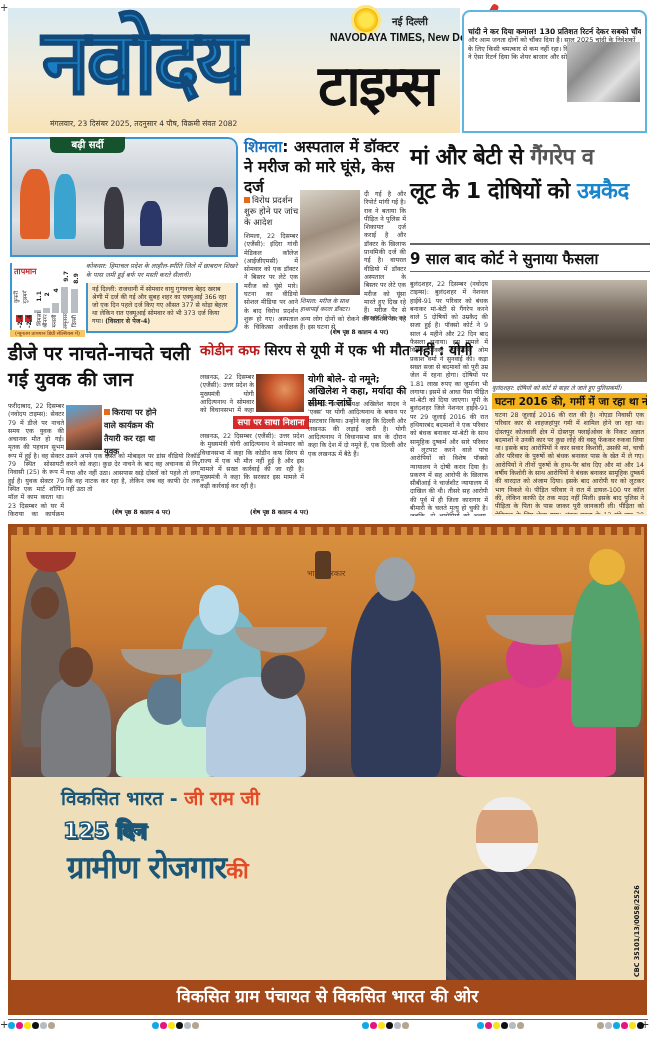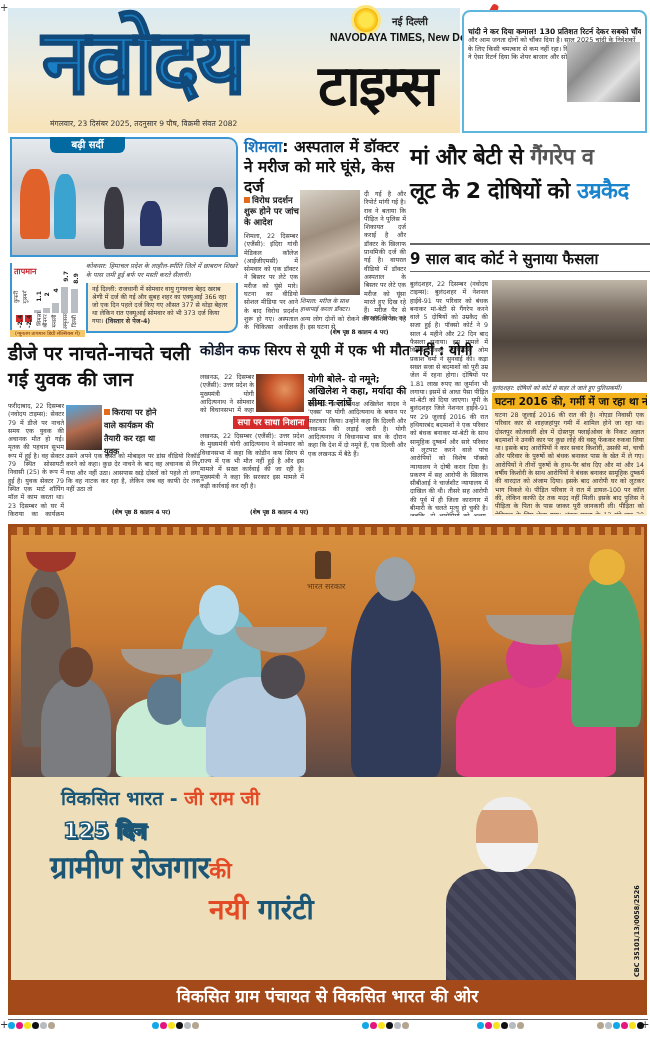--- a/index.html
+++ b/index.html
@@ -16,39 +16,39 @@
   
   .teaser { left: 462px; top: 10px; width: 185px; height: 123px; border: 2px solid #5eb6de; border-radius: 8px 8px 0 0; background: #fff; padding: 4px; }
   .teaser-head { font-size: 7.5px; font-weight: 700; color: #111; white-space: nowrap; overflow: hidden; margin-top: 10px; }
   .teaser-img { position: absolute; right: 5px; top: 30px; width: 73px; height: 60px; background: linear-gradient(135deg,#ccc,#8c8c8c,#e0e0e0,#7a7a7a); }
   .teaser-body { font-size: 6.5px; line-height: 8.5px; color: #333; margin-top: 4px; width: 100px; }
   .teaser-body2 { font-size: 6.5px; line-height: 8.5px; color: #333; }
   .pin { left: 490px; top: 4px; width: 7px; height: 12px; background: #e0342a; border-radius: 3px 3px 0 0; transform: rotate(30deg); }
   .page-ref { color: #1b69b0; font-weight: 700; }
   
   .winter-box { left: 10px; top: 137px; width: 228px; height: 120px; border: 2px solid #3b97d3; border-radius: 0 10px 0 0; background: linear-gradient(180deg,#e6eaee,#c9cfd6 40%,#dfe3e7 70%,#b9c0c7); overflow: hidden; }
-  .winter-tag { left: 50px; top: 137px; width: 75px; height: 16px; background: #0369a1; color: #fff; font-size: 10px; font-weight: 700; text-align: center; line-height: 16px; border-radius: 0 0 6px 6px; }
+  .winter-tag { left: 50px; top: 137px; width: 75px; height: 16px; background: #14532d; color: #fff; font-size: 10px; font-weight: 700; text-align: center; line-height: 16px; border-radius: 0 0 6px 6px; }
   .person { position: absolute; border-radius: 40% 40% 10% 10%; }
   .caption { font-size: 6.5px; color: #444; font-style: italic; line-height: 9px; }
   
   .temp-chart { left: 10px; top: 263px; width: 72px; height: 70px; border-left: 2px solid #3b97d3; }
   .temp-title { left: 14px; top: 265px; font-size: 8px; font-weight: 700; color: #c0262d; }
   .temp-bar { position: absolute; bottom: 20px; width: 7px; background: #b8bec4; }
   .temp-bar.neg { background: #d62a2a; bottom: 11px; }
   .temp-val { position: absolute; font-size: 6px; font-weight: 700; color: #222; transform: rotate(-90deg); white-space: nowrap; }
   .temp-lbl { position: absolute; font-size: 5.5px; color: #333; transform: rotate(-90deg); white-space: nowrap; }
   .temp-foot { left: 10px; top: 330px; width: 75px; height: 7px; background: #f3c76a; font-size: 5px; color: #7a2a10; text-align: center; line-height: 7px; }
   
   .aqi-box { left: 86px; top: 283px; width: 152px; height: 50px; background: #fcedd1; border: 2px solid #3b97d3; border-top: none; border-radius: 0 0 10px 0; padding: 2px 4px; }
   .aqi-head { font-size: 12px; font-weight: 700; color: #111; text-align: center; border-top: 1px solid #999; padding-top: 2px; }
   .aqi-body { font-size: 6.3px; line-height: 8px; color: #333; }
   
   .shimla-head { left: 244px; top: 137px; width: 160px; font-size: 15.5px; font-weight: 700; line-height: 20px; color: #111; }
   .shimla-head .blue { color: #1a72bd; }
-  .shimla-sub { left: 244px; top: 195px; width: 60px; font-size: 8.5px; font-weight: 700; line-height: 11px; color: #222; }
+  .shimla-sub { left: 244px; top: 195px; width: 60px; font-size: 8.5px; font-weight: 400; line-height: 11px; color: #222; }
   .shimla-sub .sq { display: inline-block; width: 6px; height: 6px; background: #e46a1c; margin-right: 2px; }
   .shimla-img { left: 300px; top: 190px; width: 60px; height: 105px; background: linear-gradient(160deg,#d8d2c6,#9e8e7e 40%,#c9b9a8 60%,#6d5a4c); }
   .shimla-cap { left: 300px; top: 297px; width: 60px; font-size: 6px; color: #333; font-style: italic; line-height: 8px; }
   .col-text { font-size: 6.3px; line-height: 8.3px; color: #333; text-align: justify; overflow: hidden; }
   .cont-ref { font-size: 6px; font-weight: 700; color: #111; }
   
   .main-head { left: 410px; top: 140px; width: 240px; font-size: 22px; font-weight: 800; line-height: 34px; color: #111; letter-spacing: -0.5px; }
   .main-head .gray { color: #555; }
   .main-head .blue { color: #1a84cc; }
   .main-sub { left: 410px; top: 243px; width: 240px; font-size: 15px; font-weight: 800; color: #111; border-top: 2px solid #666; border-bottom: 1px solid #666; padding: 3px 0; }
@@ -56,38 +56,38 @@
   .bul-cap { left: 492px; top: 384px; width: 155px; font-size: 6px; font-style: italic; color: #333; }
   .ghatna-box { left: 492px; top: 393px; width: 155px; height: 123px; background: #fcedd1; }
   .ghatna-head { background: #f3b21b; font-size: 10.5px; font-weight: 700; color: #111; padding: 1px 3px; white-space: nowrap; overflow: hidden; }
   
   .dj-head { left: 8px; top: 340px; width: 200px; font-size: 19px; font-weight: 800; line-height: 26px; color: #111; }
   .dj-img { left: 66px; top: 405px; width: 36px; height: 45px; background: linear-gradient(160deg,#4fa6e0,#b36c4f 50%,#3d2a23); }
   .dj-sub { left: 104px; top: 406px; width: 60px; font-size: 8px; font-weight: 700; line-height: 13px; color: #222; }
   .dj-sub .sq { display: inline-block; width: 6px; height: 6px; background: #e46a1c; margin-right: 2px; }
   
   .cod-head { left: 200px; top: 340px; width: 250px; font-size: 14px; font-weight: 800; color: #111; white-space: nowrap; }
-  .cod-head .blue { color: #0f172a; }
+  .cod-head .blue { color: #b91c1c; }
   .yogi-img { left: 256px; top: 374px; width: 48px; height: 38px; background: radial-gradient(circle at 60% 40%,#e59560,#c6542a 45%,#7b3a23 80%); }
   .sapa-tag { left: 233px; top: 416px; width: 76px; height: 13px; background: #d62b2b; color: #fff; font-size: 8.5px; font-weight: 700; text-align: center; line-height: 13px; }
   .yogi-sub { left: 308px; top: 373px; width: 100px; font-size: 9.5px; font-weight: 700; line-height: 12px; color: #111; }
   
   .ad { left: 8px; top: 524px; width: 639px; height: 491px; background: #c66e2a; border: 3px solid #a04a17; overflow: hidden; }
   .ad-photo { left: 0; top: 0; width: 633px; height: 250px; background: linear-gradient(180deg,#d9923f 0%,#c77832 45%,#8a5a3f 75%,#5d4a45 100%); }
   .ad-border { left: 0; top: 0; width: 633px; height: 8px; background: repeating-linear-gradient(90deg,#a3501b 0 6px,#d48a3e 6px 12px); }
   .ad-lower { left: 0; top: 250px; width: 633px; height: 203px; background: #eedfba; }
   .emblem { left: 304px; top: 24px; width: 16px; height: 28px; background: #5a3a22; border-radius: 4px 4px 2px 2px; }
-  .bharat-sarkar { left: 296px; top: 53px; font-size: 8px; color: #5a3a22; }
+  .bharat-sarkar { left: 296px; top: 40px; font-size: 8px; color: #5a3a22; }
   .fig { position: absolute; border-radius: 45% 45% 8% 8%; }
   .head-blob { position: absolute; border-radius: 50%; background: #6a4331; }
   .basin { position: absolute; border-radius: 0 0 50% 50% / 0 0 100% 100%; background: #a79a8e; }
   .ad-t1 { left: 50px; top: 258px; font-size: 19px; font-weight: 700; color: #1c5676; }
   .ad-t1 .red { color: #e34b26; }
   .ad-t2 { left: 52px; top: 287px; font-size: 22px; font-weight: 900; color: #fff; -webkit-text-stroke: 1.5px #1c5676; text-shadow: 2px 2px 0 #1c5676; }
-  .ad-t3 { left: 39px; top: 318px; font-size: 31px; font-weight: 900; color: #1c5676; letter-spacing: -1px; text-align: right; }
+  .ad-t3 { left: 56px; top: 318px; font-size: 31px; font-weight: 900; color: #1c5676; letter-spacing: -1px; text-align: right; }
   .ad-t3 .red { color: #e34b26; font-size: 22px; font-weight: 700; }
   .ad-t4 { left: 198px; top: 362px; font-size: 28px; font-weight: 900; color: #1c5676; }
   .ad-t4 .red { color: #e34b26; font-weight: 700; }
   .ad-feats { left: 24px; top: 412px; width: 300px; display: flex; }
   .ad-feat { flex: 1; font-size: 8.8px; color: #222; text-align: center; line-height: 12px; border-right: 1px solid #d9442a; padding: 0 4px; }
   .ad-feat:last-child { border-right: none; }
   .modi { left: 415px; top: 270px; width: 180px; height: 185px; }
   .modi-face { position: absolute; left: 50px; top: 0; width: 62px; height: 75px; border-radius: 45% 45% 40% 40%; background: linear-gradient(180deg,#eeeeee 0 18%,#d9a07c 18% 62%,#f2f2f2 62%); }
   .modi-vest { position: absolute; left: 20px; top: 72px; width: 130px; height: 115px; background: repeating-linear-gradient(45deg,#3e3f52 0 6px,#49495e 6px 12px); border-radius: 30% 30% 0 0; }
   .modi-shirt { position: absolute; left: 0; top: 90px; width: 180px; height: 95px; background: #f2f2f2; z-index: -1; border-radius: 40% 40% 0 0; }
@@ -102,21 +102,21 @@
 </head>
 <body>
 
 <div class="abs" style="left:0;top:2px;font-size:10px;color:#444;">+</div>
 <div class="abs masthead"></div>
 <div class="abs logo-nav">नवोदय</div>
 <div class="abs sun"></div>
 <div class="abs city">नई दिल्ली</div>
 <div class="abs eng-title">NAVODAYA TIMES, New Delhi</div>
 <div class="abs logo-times">टाइम्स</div>
-<div class="abs dateline">मंगलवार, 23 दिसंबर 2025, तदनुसार 9 पौष, विक्रमी संवत 2082</div>
+<div class="abs dateline">मंगलवार, 23 दिसंबर 2025, तदनुसार 4 पौष, विक्रमी संवत 2082</div>
 
 <div class="abs pin"></div>
 <div class="abs teaser">
   <div class="teaser-head">चांदी ने कर दिया कमाल! 130 प्रतिशत रिटर्न देकर सबको चौंकाया</div>
   <div class="teaser-img"></div>
   <div class="teaser-body2"><span>और आम जनता दोनों को चौंका दिया है। साल 2025 चांदी के निवेशकों के लिए किसी चमत्कार से कम नहीं रहा। रिकॉर्ड पर रिकॉर्ड टूटे और चांदी ने ऐसा रिटर्न दिया कि शेयर बाजार और सोना भी पीछे रह गया।</span> <span class="page-ref">पेज-10</span></div>
 </div>
 
 <div class="abs winter-box">
   <div class="person" style="left:8px;top:30px;width:30px;height:70px;background:#e0622a;"></div>
@@ -162,21 +162,21 @@
 <div class="abs shimla-sub"><span class="sq"></span><span>विरोध प्रदर्शन शुरू होने पर जांच के आदेश</span></div>
 <div class="abs col-text" style="left:244px;top:232px;width:54px;height:100px;">शिमला, 22 दिसम्बर (एजैंसी): इंदिरा गांधी मेडिकल कॉलेज (आईजीएमसी) में सोमवार को एक डॉक्टर ने बिस्तर पर लेटे एक मरीज को घूंसे मारे। घटना का वीडियो सोशल मीडिया पर आने के बाद विरोध प्रदर्शन शुरू हो गए। अस्पताल के चिकित्सा अधीक्षक राहुल राव ने बताया कि डॉक्टर के खिलाफ कार्रवाई शुरू कर</div>
 <div class="abs shimla-img"></div>
 <div class="abs shimla-cap">शिमला: मरीज के साथ हाथापाई करता डॉक्टर।</div>
 <div class="abs col-text" style="left:364px;top:190px;width:42px;height:130px;">दी गई है और रिपोर्ट मांगी गई है। राव ने बताया कि पीड़ित ने पुलिस में शिकायत दर्ज कराई है और डॉक्टर के खिलाफ प्राथमिकी दर्ज की गई है। वायरल वीडियो में डॉक्टर अस्पताल के बिस्तर पर लेटे एक मरीज को घूंसा मारते हुए दिख रहे हैं। मरीज पैर से मारकर विरोध कर रहा है, जबकि दो</div>
 <div class="abs col-text" style="left:300px;top:315px;width:106px;height:17px;">अन्य लोग दोनों को रोकने की कोशिश कर रहे हैं। इस घटना से</div>
 <div class="abs cont-ref" style="left:330px;top:328px;">(शेष पृष्ठ 8 कालम 4 पर)</div>
 
 <div class="abs main-head">
   <div><span>मां और बेटी से</span> <span class="gray">गैंगरेप व</span></div>
-  <div><span>लूट के 2 दोषियों को</span> <span class="blue">उम्रकैद</span></div>
+  <div><span>लूट के 1 दोषियों को</span> <span class="blue">उम्रकैद</span></div>
 </div>
 <div class="abs main-sub">9 साल बाद कोर्ट ने सुनाया फैसला</div>
 <div class="abs col-text" style="left:410px;top:280px;width:78px;height:236px;">बुलंदशहर, 22 दिसम्बर (नवोदय टाइम्स): बुलंदशहर में नेशनल हाईवे-91 पर परिवार को बंधक बनाकर मां-बेटी से गैंगरेप करने वाले 5 दोषियों को उम्रकैद की सजा हुई है। पॉक्सो कोर्ट ने 9 साल 4 महीने और 22 दिन बाद फैसला सुनाया। इस मामले में विशेष पॉक्सो न्यायाधीश ओम प्रकाश वर्मा ने सुनवाई की। कड़ा सख्त सजा से बदमाशों को पूरी उम्र जेल में रहना होगा। दोषियों पर 1.81 लाख रुपए का जुर्माना भी लगाया। इसमें से आधा पैसा पीड़ित मां-बेटी को दिया जाएगा। यूपी के बुलंदशहर जिले नेशनल हाईवे-91 पर 29 जुलाई 2016 की रात हथियारबंद बदमाशों ने एक परिवार को बंधक बनाकर मां-बेटी के साथ सामूहिक दुष्कर्म और सारे परिवार से लूटपाट करने वाले पांच आरोपियों को विशेष पॉक्सो न्यायालय ने दोषी करार दिया है। प्रकरण में सह आरोपी के खिलाफ सीबीआई ने चार्जशीट न्यायालय में दाखिल की थी। तीसरे सह आरोपी की पूर्व में ही जिला कारागार में बीमारी के चलते मृत्यु हो चुकी है। जबकि, दो आरोपियों को अलग-अलग मामलों में नोएडा व हरियाणा पुलिस एनकाउंटर में ढेर कर चुकी है।</div>
 <div class="abs bul-img"></div>
 <div class="abs bul-cap">बुलंदशहर: दोषियों को कोर्ट से बाहर ले जाते हुए पुलिसकर्मी।</div>
 <div class="abs ghatna-box">
   <div class="ghatna-head">घटना 2016 की, गर्मी में जा रहा था नोएडा का परिवार</div>
   <div class="col-text" style="padding:2px 3px;height:105px;">घटना 28 जुलाई 2016 की रात की है। नोएडा निवासी एक परिवार कार से शाहजहांपुर गमी में शामिल होने जा रहा था। दोस्तपुर कोतवाली क्षेत्र में दोस्तपुर फ्लाईओवर के निकट अज्ञात बदमाशों ने उनकी कार पर कुछ लोहे की वस्तु फेंककर रुकवा लिया था। इसके बाद आरोपियों ने कार सवार किशोरी, उसकी मां, चाची और परिवार के पुरुषों को बंधक बनाकर पास के खेत में ले गए। आरोपियों ने तीनों पुरुषों के हाथ-पैर बांध दिए और मां और 14 वर्षीय किशोरी के साथ आरोपियों ने बंधक बनाकर सामूहिक दुष्कर्म की वारदात को अंजाम दिया। इसके बाद आरोपी घर को लूटकर भाग निकले थे। पीड़ित परिवार ने रात में डायल-100 पर कॉल की, लेकिन काफी देर तक मदद नहीं मिली। इसके बाद पुलिस ने पीड़िता के पिता के पास जाकर पूरी जानकारी ली। पीड़िता को मेडिकल के लिए भेजा गया। अंततः घटना के 12 घंटे बाद 30 जुलाई को प्राथमिकी दर्ज की गई।</div>
 </div>
 
@@ -219,21 +219,20 @@
     <div class="fig" style="left:560px;top:50px;width:70px;height:150px;background:#55a36c;"></div>
     <div class="head-blob" style="left:578px;top:22px;width:36px;height:36px;background:#e9b23a;"></div>
   </div>
   <div class="abs ad-border"></div>
   <div class="abs emblem"></div>
   <div class="abs bharat-sarkar">भारत सरकार</div>
   <div class="abs ad-lower"></div>
   <div class="abs ad-t1"><span>विकसित भारत -</span> <span class="red">जी राम जी</span></div>
   <div class="abs ad-t2">125 दिन</div>
   <div class="abs ad-t3"><span>ग्रामीण रोजगार</span><span class="red">की</span></div>
-  <div class="abs ad-t4"><span class="red">नयी</span> <span>गारंटी</span></div>
   <div class="abs modi">
     <div class="modi-shirt"></div>
     <div class="modi-vest"></div>
     <div class="modi-face"></div>
   </div>
   <div class="abs cbc" style="transform:rotate(-90deg);left:622px;top:450px;">CBC 35101/13/0058/2526</div>
   <div class="abs ad-banner">विकसित ग्राम पंचायत से विकसित भारत की ओर</div>
 </div>
 
 <div class="abs regline"></div>

